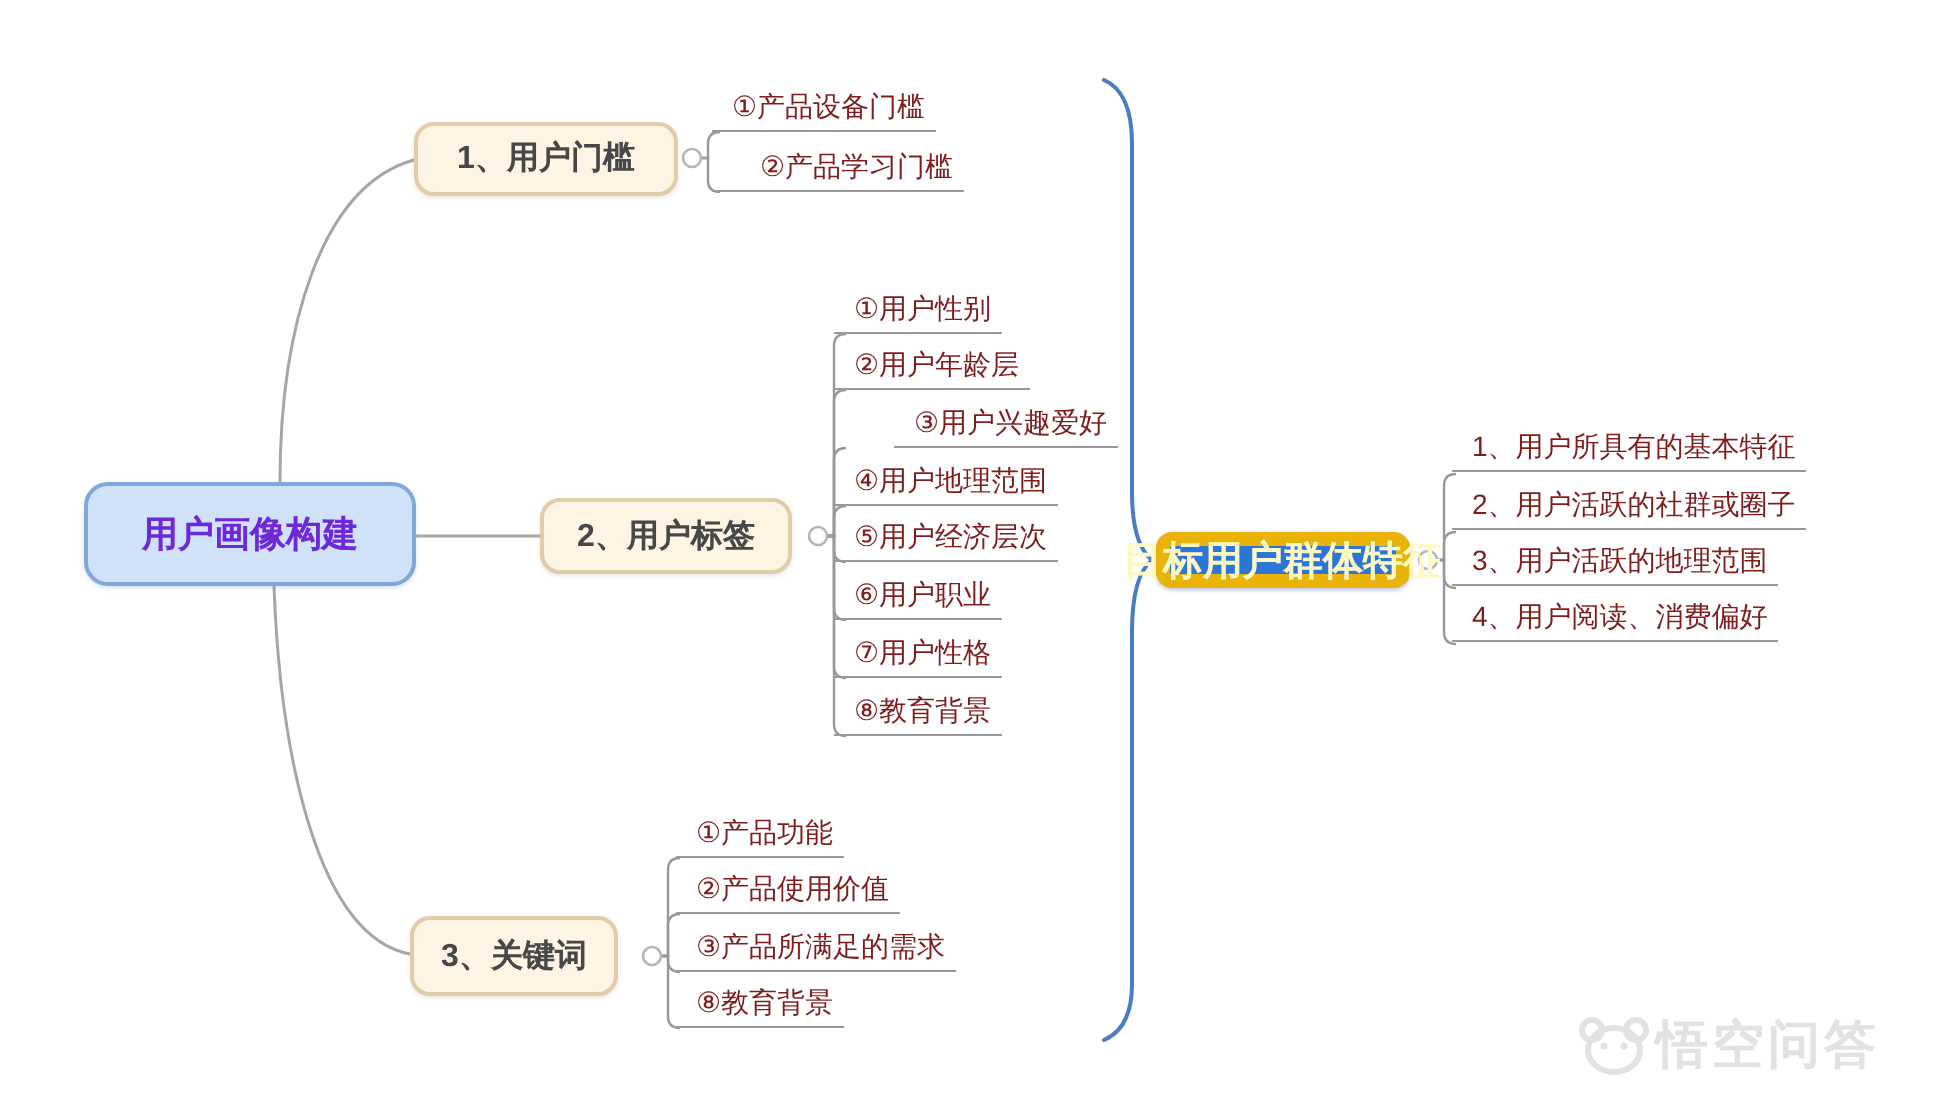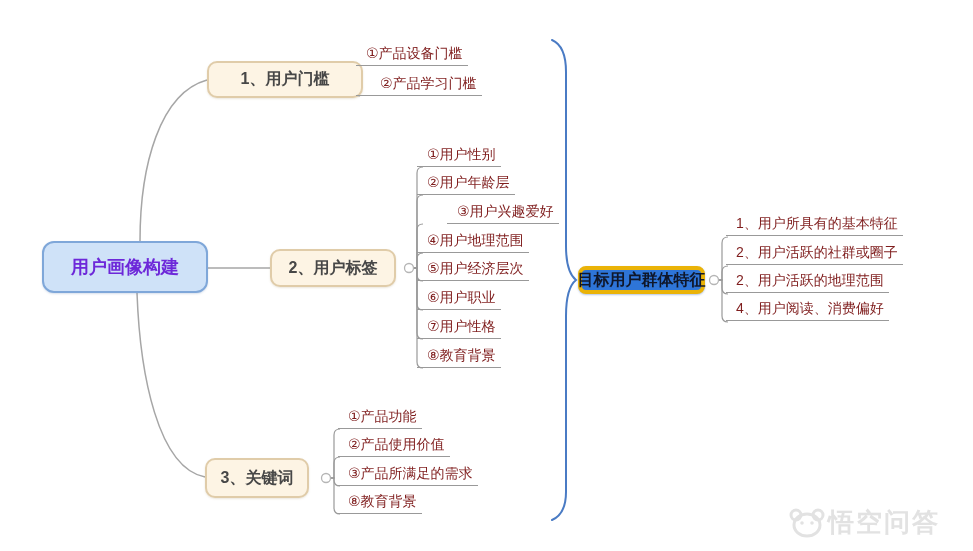--- a/index.html
+++ b/index.html
@@ -16,22 +16,22 @@
     background:#cfe2f8;border:2px solid #7fa7d9;border-radius:12px;
     font-size:18px;font-weight:bold;color:#6d28d9;
     box-shadow:0 1px 2px rgba(100,130,180,.25);
   }
   .branch-node{
     background:#fdf4e4;border:2px solid #e0cca9;border-radius:10px;
     font-size:16px;font-weight:600;color:#474747;
     box-shadow:0 1px 2px rgba(180,160,120,.25);
   }
   .target-node{
-    background:#2e75d8;border:4px solid #eab308;border-radius:8px;
-    font-size:16px;font-weight:bold;color:#0f172a;
+    background:#2e75d8;border:7px solid #eab308;border-radius:8px;
+    font-size:20px;font-weight:bold;color:#fef9c3;
     box-shadow:0 1px 2px rgba(40,90,170,.35);
   }
   .leaf{
     position:absolute;font-size:14px;line-height:17px;color:#7f1d1d;
     border-bottom:1px solid #999;padding:0 5px 3px 10px;white-space:nowrap;cursor:default;
   }
   .watermark{
     position:absolute;left:788px;top:504px;display:flex;align-items:center;gap:2px;
   }
   .watermark-text{
@@ -76,21 +76,21 @@
     <circle cx="346" cy="79" r="4.5" fill="#ffffff" stroke="#b5b5b5" stroke-width="1.3"></circle>
     <circle cx="409" cy="268" r="4.5" fill="#ffffff" stroke="#b5b5b5" stroke-width="1.3"></circle>
     <circle cx="326" cy="478" r="4.5" fill="#ffffff" stroke="#b5b5b5" stroke-width="1.3"></circle>
     <circle cx="714" cy="280" r="4.5" fill="#ffffff" stroke="#b5b5b5" stroke-width="1.3"></circle>
   </svg>
 
   <div class="node root-node" style="left:42px;top:241px;width:166px;height:52px;">
     <span>用户画像构建</span>
   </div>
 
-  <div class="node branch-node" style="left:207px;top:61px;width:156px;height:37px;">
+  <div class="node branch-node" style="left:207px;top:61px;width:132px;height:37px;">
     <span>1、用户门槛</span>
   </div>
   <div class="leaf" style="left:356px;top:45px;">①产品设备门槛</div>
   <div class="leaf" style="left:356px;top:75px;padding-left:24px;">②产品学习门槛</div>
 
   <div class="node branch-node" style="left:270px;top:249px;width:126px;height:38px;">
     <span>2、用户标签</span>
   </div>
   <div class="leaf" style="left:417px;top:146px;">①用户性别</div>
   <div class="leaf" style="left:417px;top:174px;">②用户年龄层</div>
@@ -107,21 +107,21 @@
   <div class="leaf" style="left:338px;top:408px;">①产品功能</div>
   <div class="leaf" style="left:338px;top:436px;">②产品使用价值</div>
   <div class="leaf" style="left:338px;top:465px;">③产品所满足的需求</div>
   <div class="leaf" style="left:338px;top:493px;">⑧教育背景</div>
 
   <div class="node target-node" style="left:578px;top:266px;width:127px;height:28px;">
     <span>目标用户群体特征</span>
   </div>
   <div class="leaf" style="left:726px;top:215px;">1、用户所具有的基本特征</div>
   <div class="leaf" style="left:726px;top:244px;">2、用户活跃的社群或圈子</div>
-  <div class="leaf" style="left:726px;top:272px;">2、用户活跃的地理范围</div>
+  <div class="leaf" style="left:726px;top:272px;">3、用户活跃的地理范围</div>
   <div class="leaf" style="left:726px;top:300px;">4、用户阅读、消费偏好</div>
 
   <div class="watermark">
     <svg width="38" height="36" viewBox="0 0 38 36">
       <circle cx="8" cy="11" r="5" fill="none" stroke="#e2e2e2" stroke-width="3"></circle>
       <circle cx="30" cy="11" r="5" fill="none" stroke="#e2e2e2" stroke-width="3"></circle>
       <ellipse cx="19" cy="21" rx="13" ry="11" fill="none" stroke="#e2e2e2" stroke-width="3"></ellipse>
       <circle cx="14" cy="19" r="1.8" fill="#e2e2e2"></circle>
       <circle cx="24" cy="19" r="1.8" fill="#e2e2e2"></circle>
     </svg>

